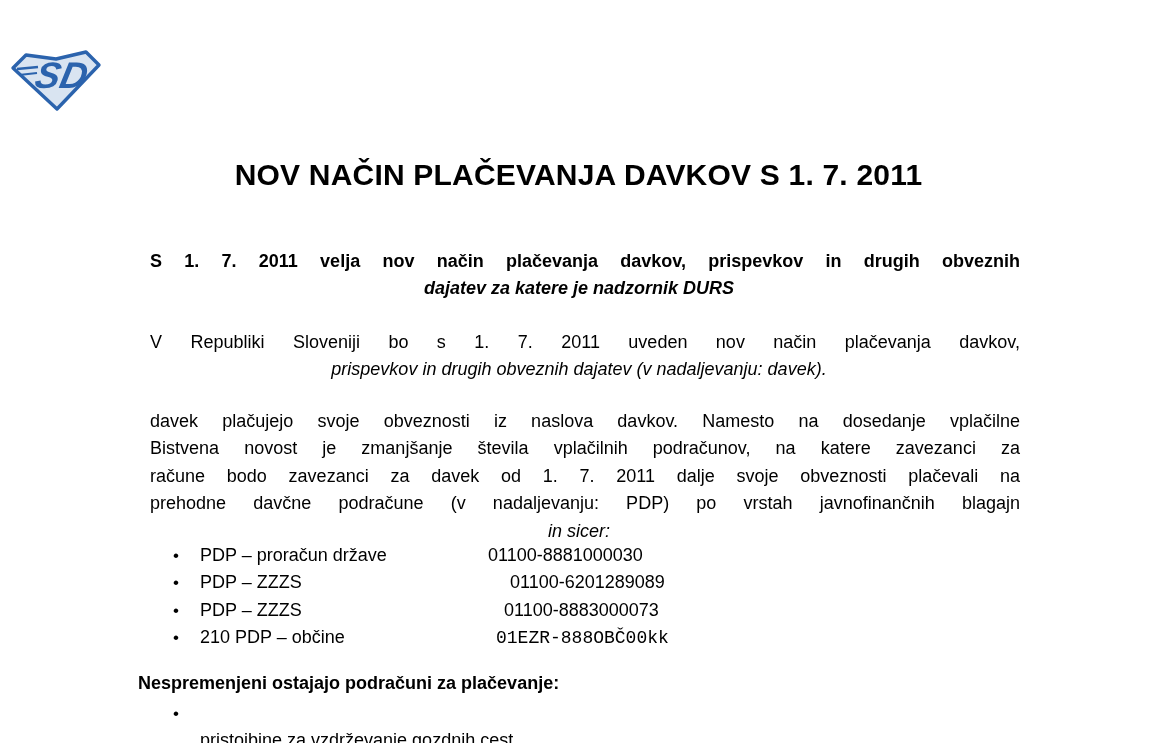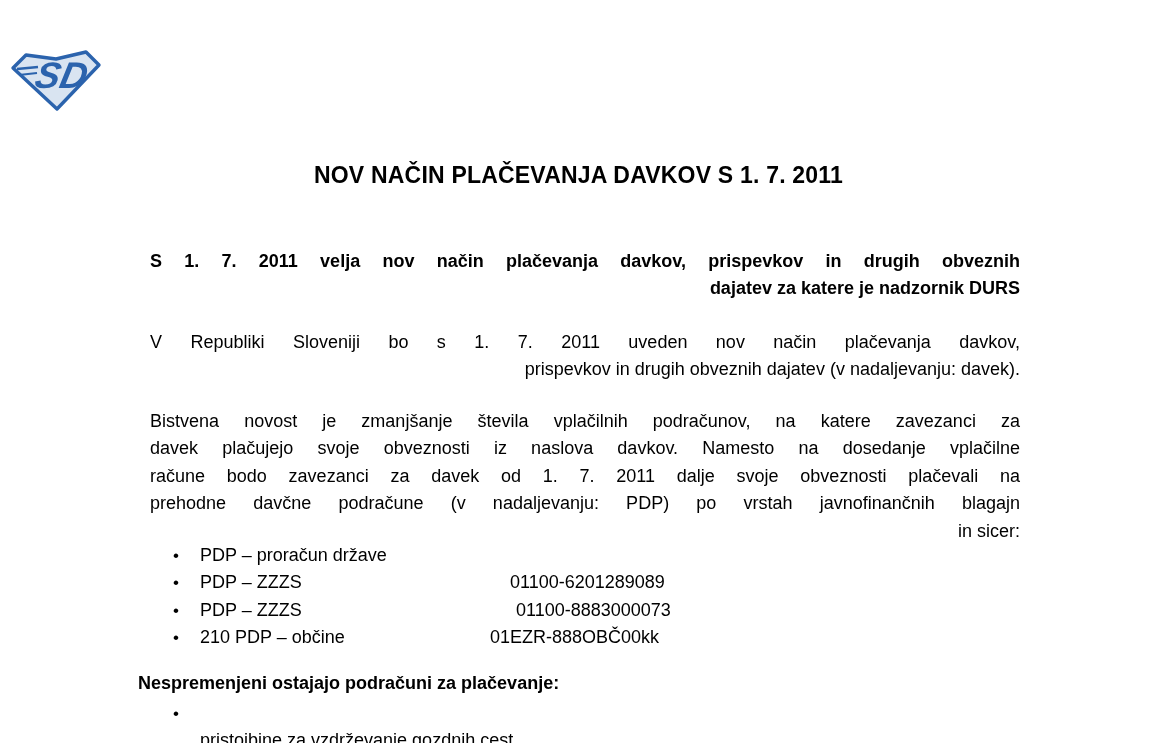--- a/index.html
+++ b/index.html
@@ -17,52 +17,52 @@
     top: 48px;
     width: 92px;
     height: 64px;
   }
   .title {
     position: absolute;
     left: 0;
     top: 160px;
     width: 1157px;
     text-align: center;
-    font-size: 23px;
+    font-size: 30px;
     font-weight: bold;
     line-height: 30px;
     letter-spacing: 0.2px;
   }
   .col {
     position: absolute;
     left: 138px;
     width: 882px;
     font-size: 18px;
     line-height: 27.4px;
   }
   .p1 { top: 248px; font-weight: bold; }
   .p2 { top: 329px; }
   .p3 { top: 408px; }
   .list1 { top: 542px; }
   .h2 { top: 670px; font-weight: bold; }
   .list2 { top: 700px; }
   .jl { text-align: justify; text-align-last: justify; margin-left: 12px; }
-  .ll { text-align: right; }
+  .ll { text-align: center; font-style: italic; }
   .li { display: flex; align-items: baseline; }
   .dot {
     margin-left: 35px;
     width: 27px;
     flex: 0 0 27px;
     font-size: 17px;
   }
   .label-cell { display: inline-block; width: 288px; white-space: nowrap; }
   .label-cell b { font-weight: normal; }
   .list1 .li:nth-child(2) .acct { margin-left: 22px; }
-  .list1 .li:nth-child(3) .acct { margin-left: 28px; }
-  .list1 .li:nth-child(4) .acct { margin-left: 2px; }
+  .list1 .li:nth-child(3) .acct { margin-left: 16px; }
+  .list1 .li:nth-child(4) .acct { margin-left: 8px; font-family: Liberation Mono, monospace; }
   .acct { white-space: nowrap; }
   .li-text { white-space: nowrap; }
 </style>
 </head>
 <body>
 
 <svg class="logo" viewBox="0 0 92 64" xmlns="http://www.w3.org/2000/svg">
   <polygon points="3,20 16,7 46,11 76,4 89,17 47,61" fill="#d9e4f1" stroke="#2b63ad" stroke-width="3.4" stroke-linejoin="round"></polygon>
   <line x1="7" y1="21" x2="28" y2="19" stroke="#2b63ad" stroke-width="2.4"></line>
   <line x1="9" y1="27" x2="27" y2="25" stroke="#2b63ad" stroke-width="2.2"></line>
@@ -75,31 +75,32 @@
   <div class="jl">S 1. 7. 2011 velja nov način plačevanja davkov, prispevkov in drugih obveznih</div>
   <div class="ll">dajatev za katere je nadzornik DURS</div>
 </div>
 
 <div class="col p2">
   <div class="jl">V Republiki Sloveniji bo s 1. 7. 2011 uveden nov način plačevanja davkov,</div>
   <div class="ll">prispevkov in drugih obveznih dajatev (v nadaljevanju: davek).</div>
 </div>
 
 <div class="col p3">
+  <div class="jl">davek plačujejo svoje obveznosti iz naslova davkov. Namesto na dosedanje vplačilne</div>
   <div class="jl">Bistvena novost je zmanjšanje števila vplačilnih podračunov, na katere zavezanci za</div>
-  <div class="jl">davek plačujejo svoje obveznosti iz naslova davkov. Namesto na dosedanje vplačilne</div>
   <div class="jl">račune bodo zavezanci za davek od 1. 7. 2011 dalje svoje obveznosti plačevali na</div>
   <div class="jl">prehodne davčne podračune (v nadaljevanju: PDP) po vrstah javnofinančnih blagajn</div>
   <div class="ll">in sicer:</div>
 </div>
 
 <div class="col list1">
   <div class="li">
     <span class="dot">•</span>
     <span class="label-cell"><span>PDP – </span><b>proračun države</b></span>
+    <span class="acct">01100-8881000030</span>
   </div>
   <div class="li">
     <span class="dot">•</span>
     <span class="label-cell"><span>PDP – </span><b>ZZZS</b></span>
     <span class="acct">01100-6201289089</span>
   </div>
   <div class="li">
     <span class="dot">•</span>
     <span class="label-cell"><span>PDP – </span><b>ZZZS</b></span>
     <span class="acct">01100-8883000073</span>

